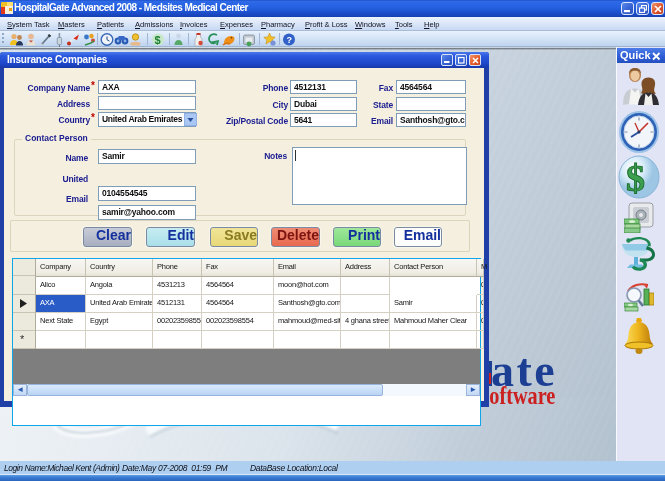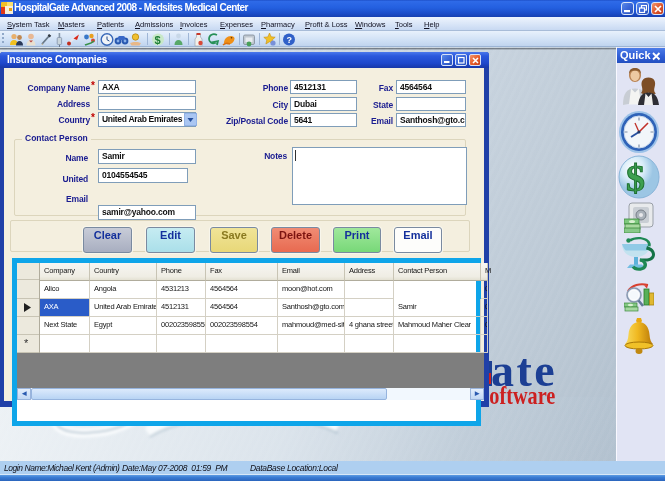--- a/index.html
+++ b/index.html
@@ -58,26 +58,26 @@
   background:linear-gradient(135deg,#5a8ae8 0%,#3a66d8 50%,#2850b8 100%); }
 .cwbtn.close { background:linear-gradient(135deg,#f0966e 0%,#e8602e 50%,#c84018 100%); }
 
 
 .lbl { position:absolute; font-size:8.5px; letter-spacing:-0.15px; font-weight:bold; color:#1a1c90; text-align:right; }
 .inp { position:absolute; background:#fff; border:1px solid #7f9db9; font-size:8.5px; letter-spacing:-0.2px; font-weight:bold; color:#101010; padding-left:3px; line-height:12px; white-space:nowrap; overflow:hidden; }
 .red { color:#c00000; font-weight:bold; }
 .gline { position:absolute; border:1px solid #dcd5bc; border-radius:2px; }
 
 
-.fbtn { position:absolute; height:26px; border-radius:3px; border:1px solid #7a8aa0;
-  font-size:11px; font-weight:bold; text-align:center; line-height:15px; color:#14309c;
+.fbtn { position:absolute; height:20px; border-radius:3px; border:1px solid #7a8aa0;
+  font-size:14px; font-weight:bold; text-align:right; line-height:15px; color:#14309c;
   box-shadow:0 0 0 1px #f8f6ec; }
 
 
-#grid { position:absolute; left:8px; top:206px; width:469px; height:168px; background:#fff; border:5px solid #0ea5e9; font-size:7.5px; letter-spacing:-0.2px; color:#151515; }
+#grid { position:absolute; left:8px; top:206px; width:469px; height:168px; background:#fff; border:1px solid #0ea5e9; font-size:7.5px; letter-spacing:-0.2px; color:#151515; }
 .gh { position:absolute; top:0; height:18px; background:linear-gradient(180deg,#f7f6f2 0%,#efede4 80%,#e4e1d3 100%);
   border-right:1px solid #c8c4b4; border-bottom:1px solid #b0ac9c; padding:3px 0 0 4px; }
 .gc { position:absolute; height:18px; border-right:1px solid #d4d0c4; border-bottom:1px solid #d4d0c4; padding:3px 0 0 4px; white-space:nowrap; overflow:hidden; }
 #gsel { position:absolute; left:0; top:0; width:23px; height:90px; background:#ece9dd; border-right:1px solid #b0ac9c; }
 .gselrow { position:absolute; left:0; width:22px; height:18px; border-bottom:1px solid #c8c4b4; }
 #ggray { position:absolute; left:0; top:90px; width:467px; height:35px; background:#7e7e7e; }
 #gscroll { position:absolute; left:0; top:125px; width:467px; height:12px; background:#f2f8fe; }
 .sarrow { position:absolute; top:0; width:14px; height:12px; background:linear-gradient(180deg,#e4eefc,#c2d8f4); border:1px solid #9ab4dc; color:#2a5ab0; font-size:8px; text-align:center; line-height:10px; }
 #sthumb { position:absolute; left:14px; top:0; width:356px; height:12px; background:linear-gradient(180deg,#dceafc,#b8d4f4); border:1px solid #96b4de; border-radius:2px; }
 </style>
@@ -401,21 +401,21 @@
   <div class="inp" style="left:392px;top:28px;width:70px;height:14px">4564564</div>
   <div class="inp" style="left:392px;top:45px;width:70px;height:14px"></div>
   <div class="inp" style="left:392px;top:61px;width:70px;height:14px">Santhosh@gto.c</div>
 
   <div class="gline" style="left:10px;top:87px;width:452px;height:77px"></div>
   <span class="abs" style="left:18px;top:81px;font-size:8.5px;font-weight:bold;color:#1a1c90;background:#f4efdf;padding:0 3px">Contact Person</span>
   <span class="lbl" style="left:6px;top:101px;width:78px">Name</span>
   <span class="lbl" style="left:6px;top:122px;width:78px">United</span>
   <span class="lbl" style="left:6px;top:142px;width:78px">Email</span>
   <div class="inp" style="left:94px;top:97px;width:98px;height:15px">Samir</div>
-  <div class="inp" style="left:94px;top:116px;width:90px;height:15px">0104554545</div>
+  <div class="inp" style="left:94px;top:134px;width:98px;height:15px">0104554545</div>
   <div class="inp" style="left:94px;top:153px;width:98px;height:15px">samir@yahoo.com</div>
   <span class="lbl" style="left:226px;top:99px;width:57px">Notes</span>
   <div class="inp" style="left:288px;top:95px;width:175px;height:58px">
       <div style="position:absolute;left:2px;top:2px;width:1px;height:11px;background:#303030"></div>
     </div>
 
   <div class="gline" style="left:6px;top:168px;width:460px;height:32px"></div>
 
   <div class="fbtn" style="left:79px;top:175px;width:49px;background:linear-gradient(180deg,#c8ccd8,#a8aec0)">Clear</div>
   <div class="fbtn" style="left:142px;top:175px;width:49px;background:linear-gradient(180deg,#c6ecf2,#aadfe9)">Edit</div>

